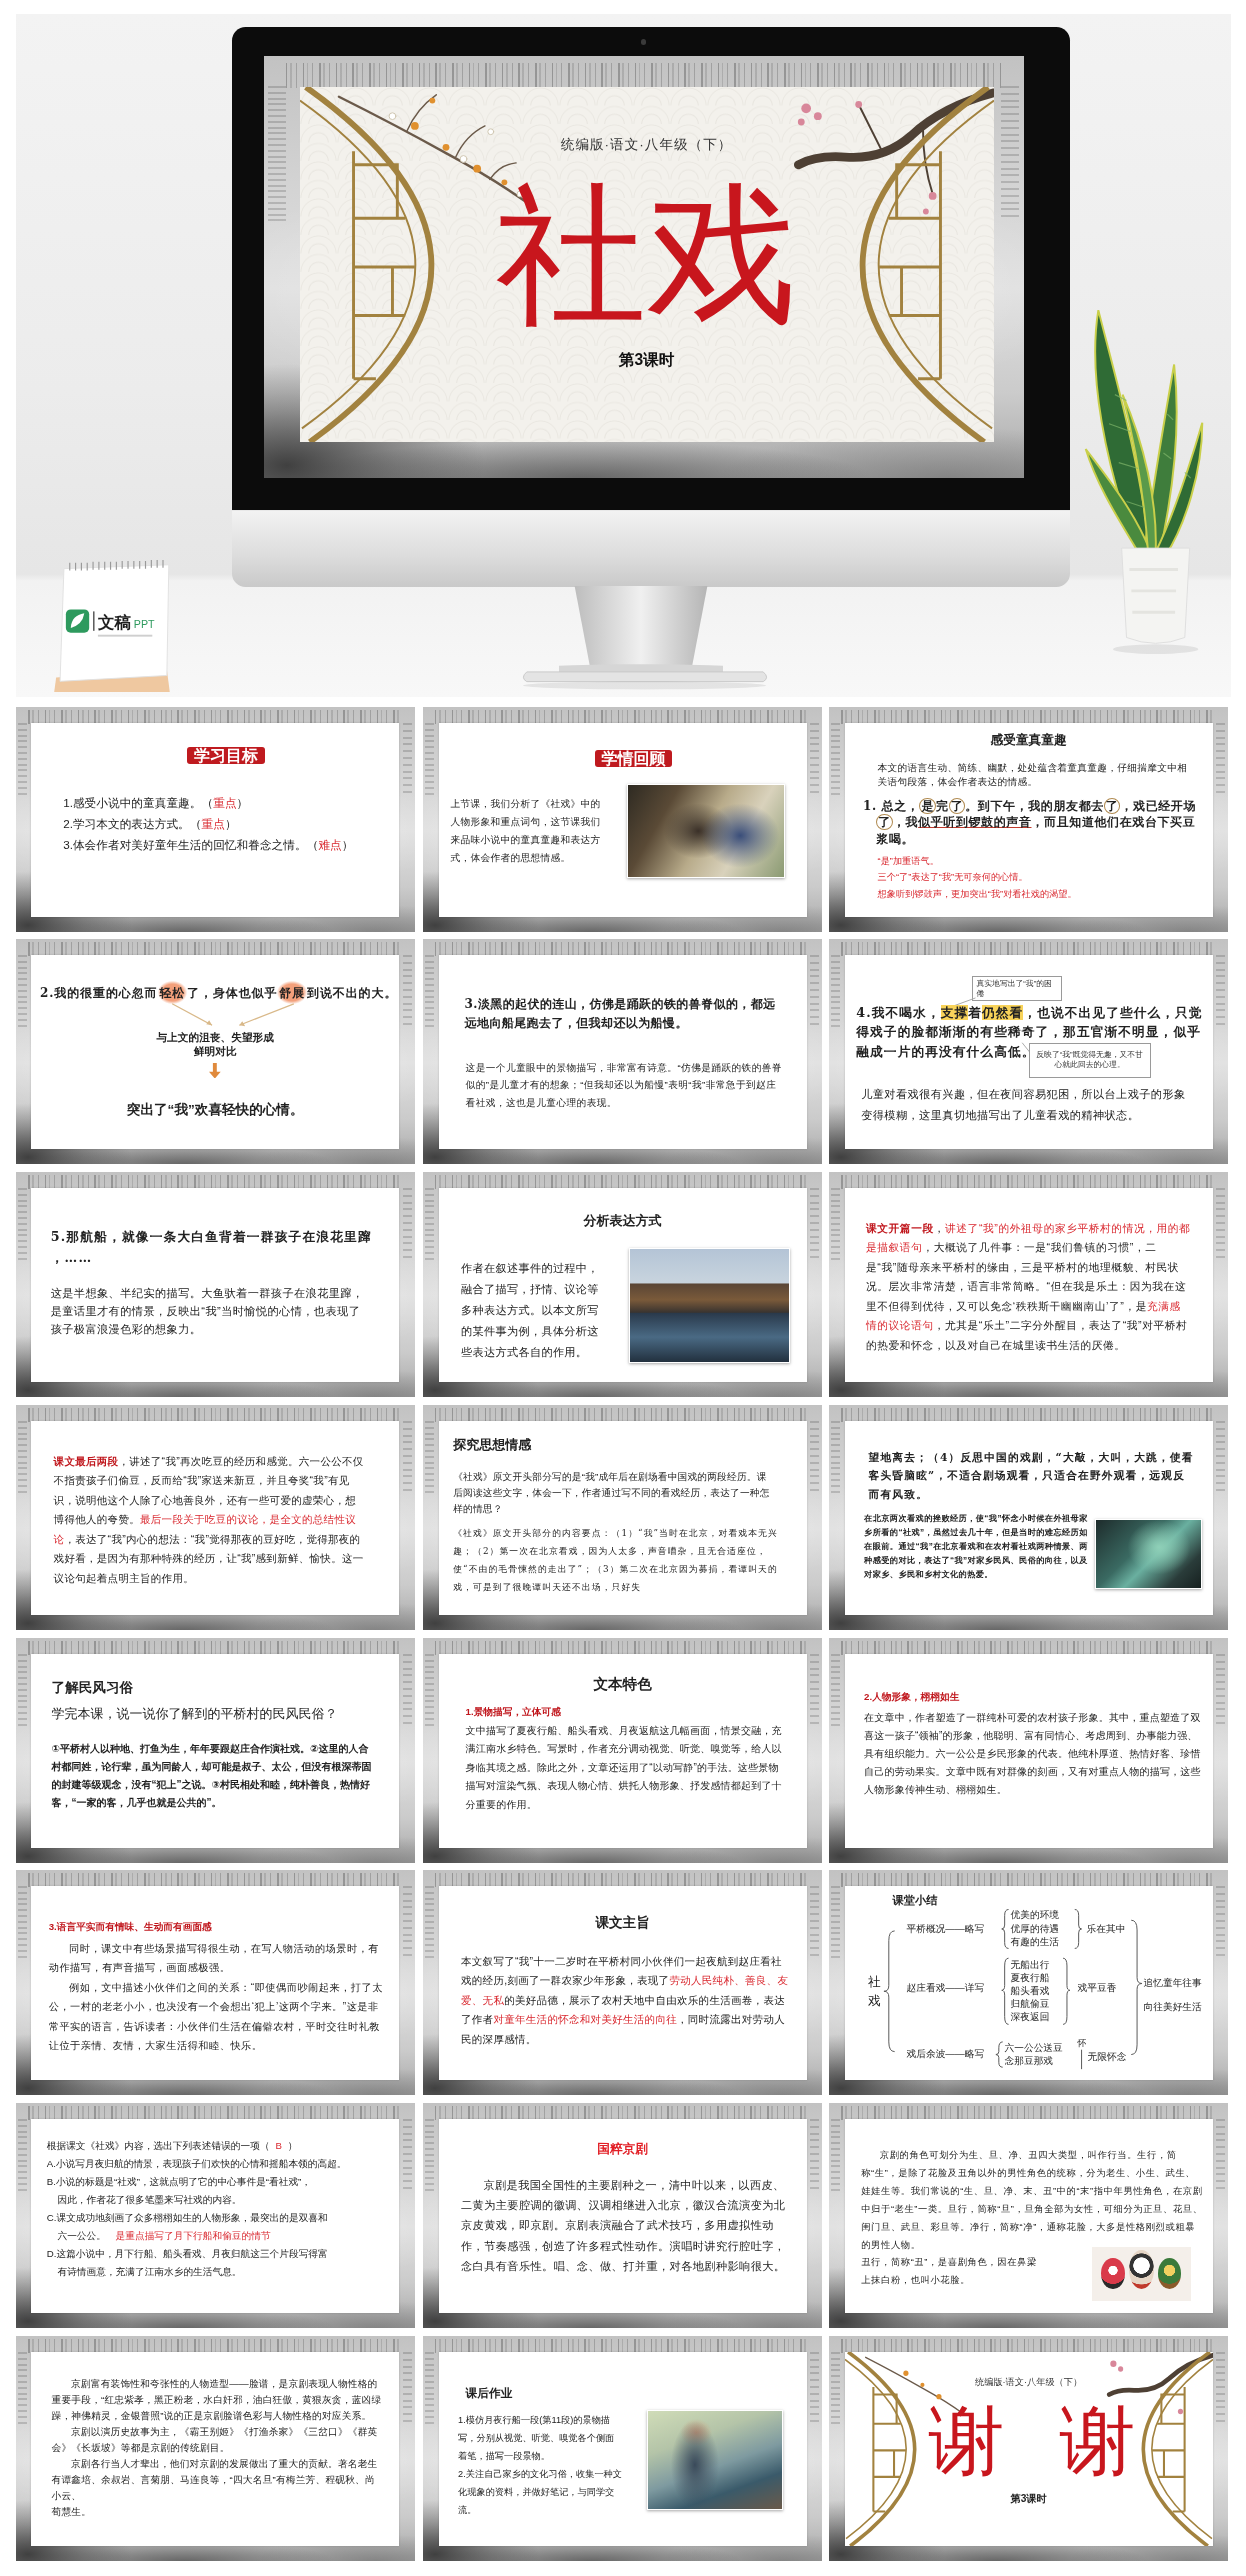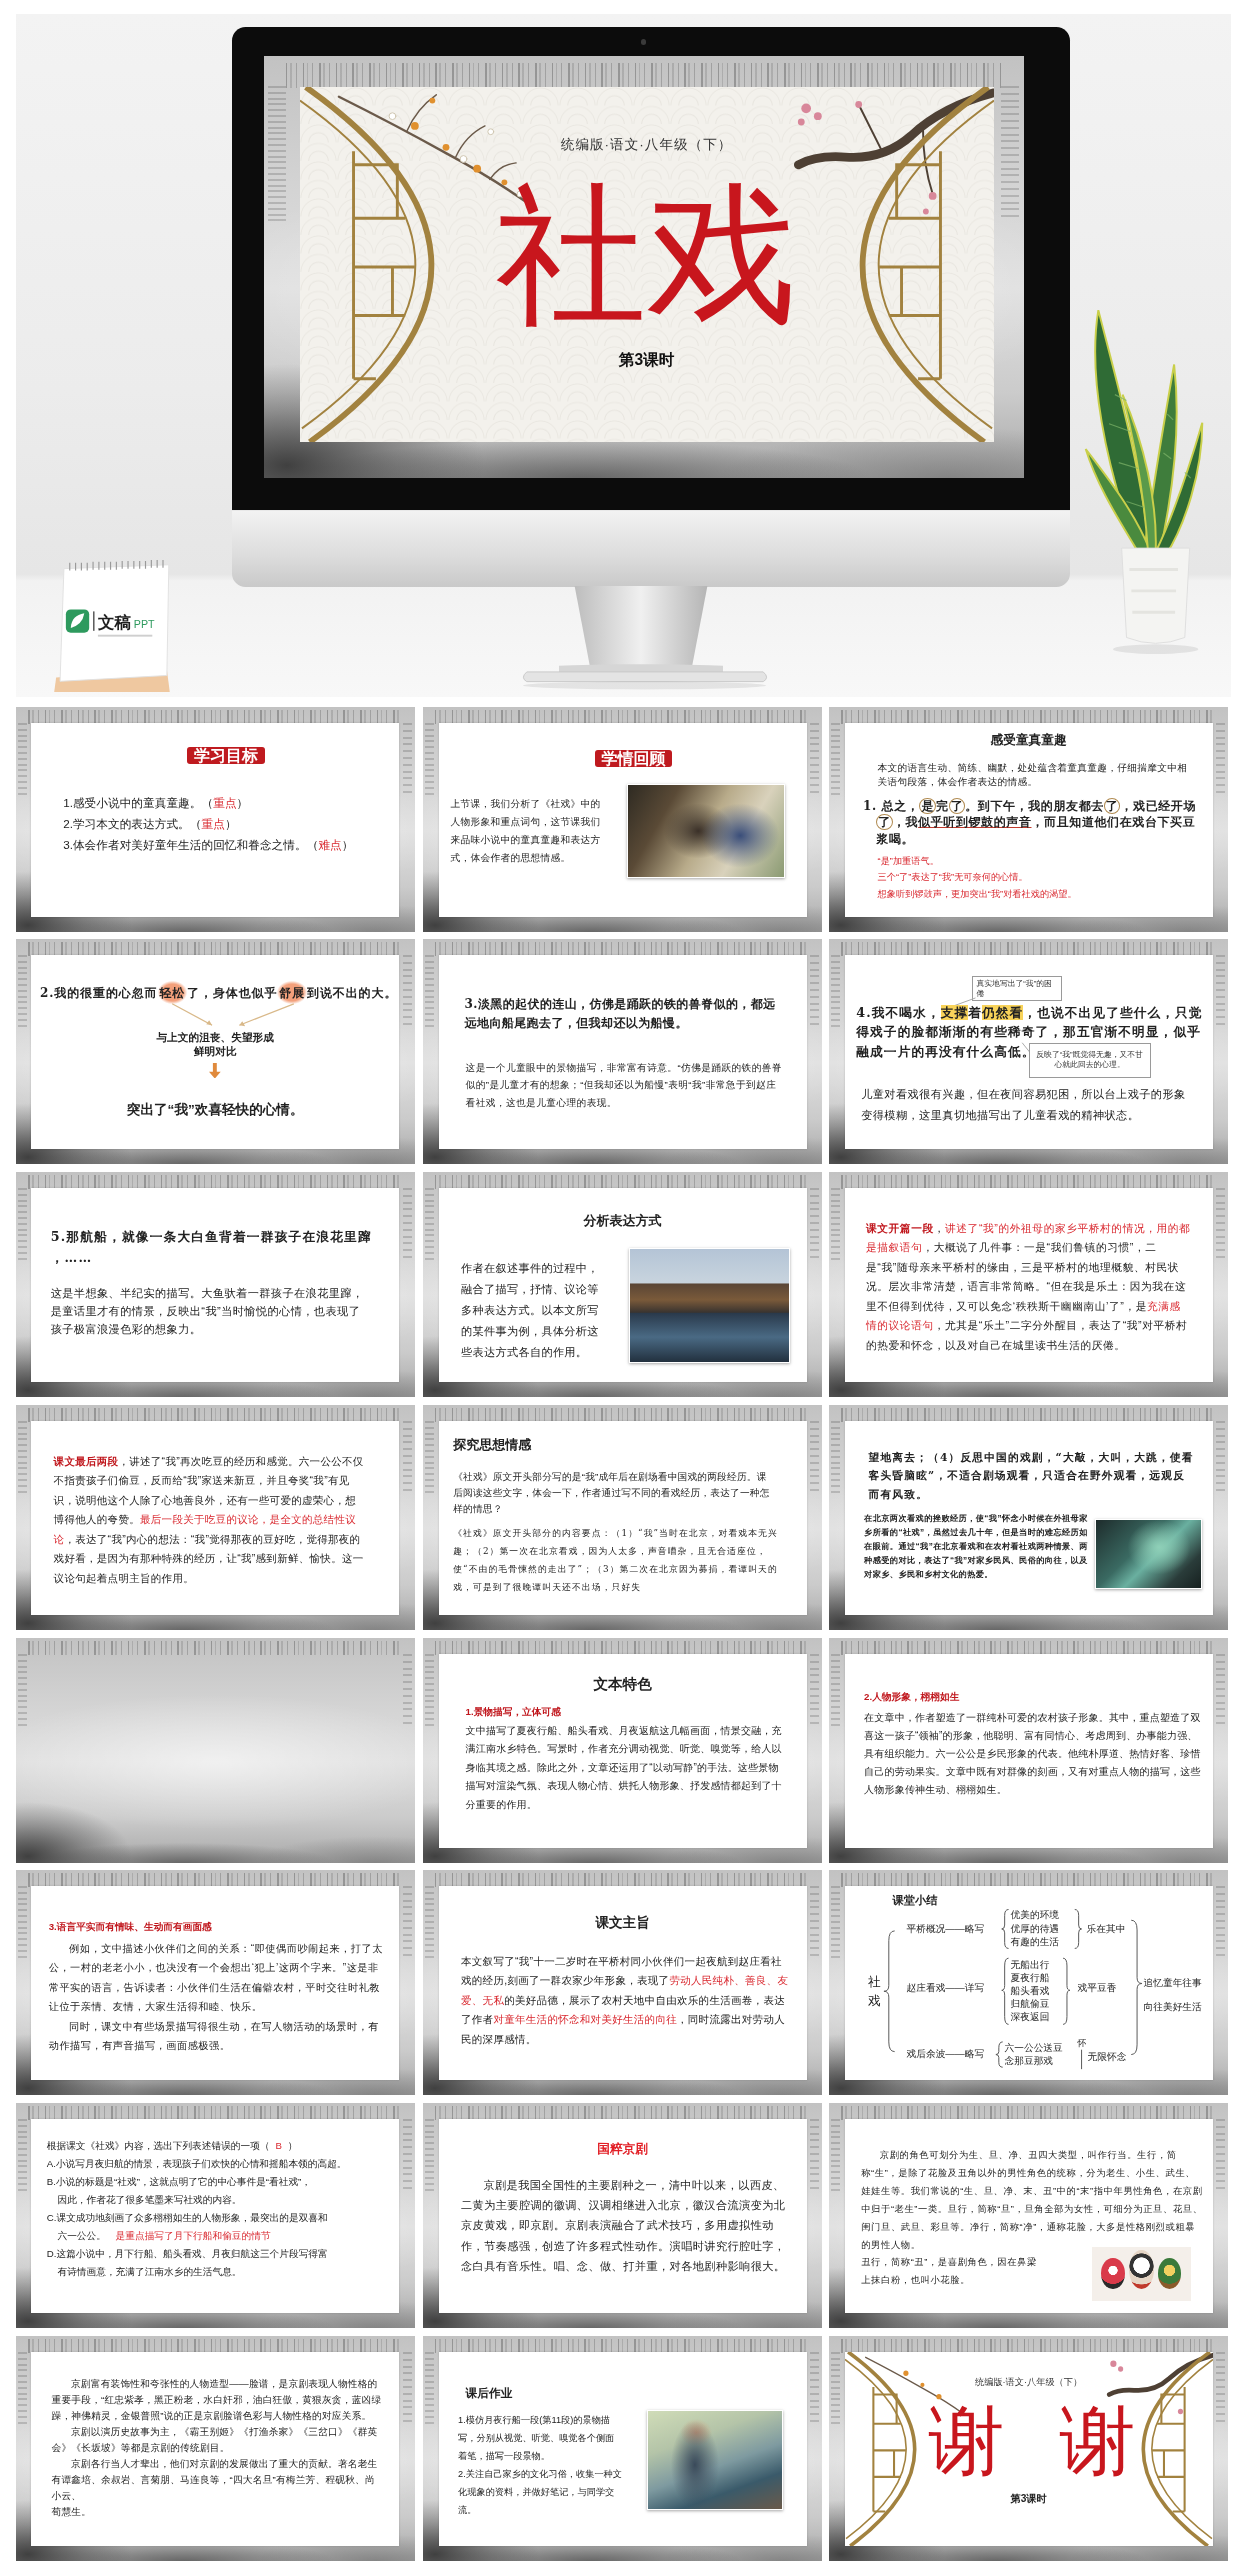--- a/index.html
+++ b/index.html
@@ -285,20 +285,25 @@
   <div class="ink"></div>
   <div class="inner">
     <div class="t serif" style="left:24px;top:28px;width:326px;font-size:10.7px;letter-spacing:1.2px;line-height:18.5px;font-weight:bold">望地离去；（4）反思中国的戏剧，“大敲，大叫，大跳，使看客头昏脑眩”，不适合剧场观看，只适合在野外观看，远观反而有风致。</div>
     <div class="t" style="left:19.5px;top:91px;width:224px;font-size:8.2px;letter-spacing:0.4px;line-height:14px;font-weight:bold">在北京两次看戏的挫败经历，使“我”怀念小时候在外祖母家乡所看的“社戏”，虽然过去几十年，但是当时的难忘经历如在眼前。通过“我”在北京看戏和在农村看社戏两种情景、两种感受的对比，表达了“我”对家乡民风、民俗的向往，以及对家乡、乡民和乡村文化的热爱。</div>
     <div class="pic" style="left:250px;top:98px;width:107px;height:70px;background:radial-gradient(ellipse 30% 40% at 60% 40%,#8fd0b8,transparent),linear-gradient(135deg,#1e2c2c 0%,#3a6a62 40%,#6ab0a0 55%,#2a3c3a 80%,#16201f 100%)"></div>
   </div>
 </div>
 
 <div class="card" style="left:15.6px;top:1638px">
   <div class="ink"></div>
+  <div class="inner">
+    <div class="t" style="left:20.4px;top:25px;font-size:13.6px;font-weight:bold">了解民风习俗</div>
+    <div class="t line" style="left:20.4px;top:51px;font-size:13px">学完本课，说一说你了解到的平桥村的民风民俗？</div>
+    <div class="t" style="left:20.4px;top:86px;width:321px;font-size:10px;line-height:18px;font-weight:bold">①平桥村人以种地、打鱼为生，年年要跟赵庄合作演社戏。②这里的人合村都同姓，论行辈，虽为同龄人，却可能是叔子、太公，但没有根深蒂固的封建等级观念，没有“犯上”之说。③村民相处和睦，纯朴善良，热情好客，“一家的客，几乎也就是公共的”。</div>
+  </div>
 </div>
 
 <div class="card" style="left:423px;top:1638px">
   <div class="ink"></div>
   <div class="inner">
     <div class="t center" style="top:21.4px;font-size:14.6px;font-weight:bold">文本特色</div>
     <div class="t bred" style="left:27px;top:52px;font-size:9.7px">1.景物描写，立体可感</div>
     <div class="t" style="left:27px;top:68px;width:321px;font-size:10px;letter-spacing:0.2px;line-height:18.5px">文中描写了夏夜行船、船头看戏、月夜返航这几幅画面，情景交融，充满江南水乡特色。写景时，作者充分调动视觉、听觉、嗅觉等，给人以身临其境之感。除此之外，文章还运用了“以动写静”的手法。这些景物描写对渲染气氛、表现人物心情、烘托人物形象、抒发感情都起到了十分重要的作用。</div>
   </div>
 </div>
@@ -309,22 +314,22 @@
     <div class="t bred" style="left:19.5px;top:37px;font-size:9.7px">2.人物形象，栩栩如生</div>
     <div class="t" style="left:19.5px;top:55px;width:341px;font-size:10px;letter-spacing:0.2px;line-height:18px">在文章中，作者塑造了一群纯朴可爱的农村孩子形象。其中，重点塑造了双喜这一孩子“领袖”的形象，他聪明、富有同情心、考虑周到、办事能力强、具有组织能力。六一公公是乡民形象的代表。他纯朴厚道、热情好客、珍惜自己的劳动果实。文章中既有对群像的刻画，又有对重点人物的描写，这些人物形象传神生动、栩栩如生。</div>
   </div>
 </div>
 
 <div class="card" style="left:15.6px;top:1870px">
   <div class="ink"></div>
   <div class="inner">
     <div class="t bred" style="left:17.5px;top:35px;font-size:9.7px">3.语言平实而有情味、生动而有画面感</div>
     <div class="t indent" style="left:17.5px;top:53px;width:335px;font-size:10.2px;letter-spacing:0.5px;line-height:19.5px">
+      <p>同时，课文中有些场景描写得很生动，在写人物活动的场景时，有动作描写，有声音描写，画面感极强。</p>
       <p>例如，文中描述小伙伴们之间的关系：“即使偶而吵闹起来，打了太公，一村的老老小小，也决没有一个会想出‘犯上’这两个字来。”这是非常平实的语言，告诉读者：小伙伴们生活在偏僻农村，平时交往时礼教让位于亲情、友情，大家生活得和睦、快乐。</p>
-      <p>同时，课文中有些场景描写得很生动，在写人物活动的场景时，有动作描写，有声音描写，画面感极强。</p>
     </div>
   </div>
 </div>
 
 <div class="card" style="left:423px;top:1870px">
   <div class="ink"></div>
   <div class="inner">
     <div class="t center" style="top:28px;font-size:13.6px;font-weight:bold">课文主旨</div>
     <div class="t" style="left:22.4px;top:66px;width:329px;font-size:10.5px;letter-spacing:0.3px;line-height:19.5px">
       <span>本文叙写了“我”十一二岁时在平桥村同小伙伴们一起夜航到赵庄看社戏的经历,刻画了一群农家少年形象，表现了</span><span class="red">劳动人民纯朴、善良、友爱、无私</span><span>的美好品德，展示了农村天地中自由欢乐的生活画卷，表达了作者</span><span class="red">对童年生活的怀念和对美好生活的向往</span><span>，同时流露出对劳动人民的深厚感情。</span>

